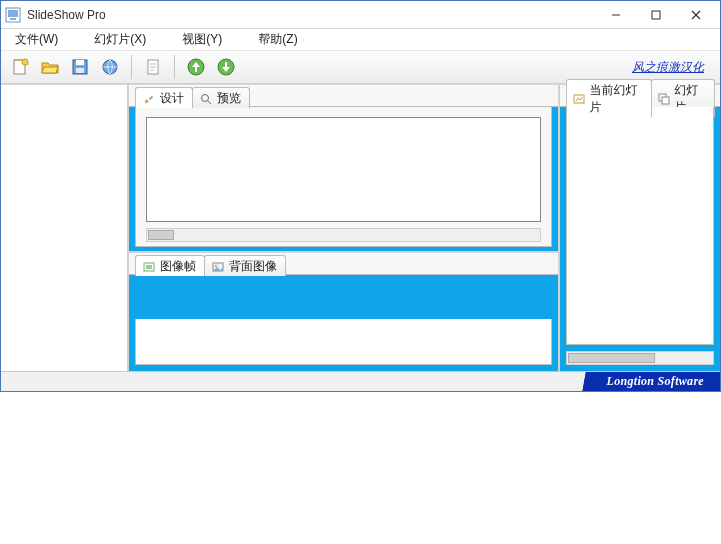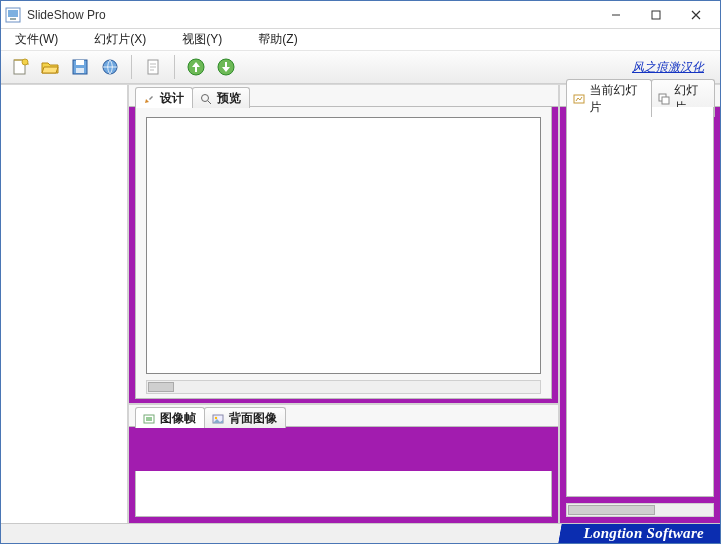--- a/index.html
+++ b/index.html
@@ -1,35 +1,35 @@
 <!DOCTYPE html>
 <html><head>
 <meta charset="utf-8">
 <style>
   * { box-sizing: border-box; }
   html, body { margin: 0; padding: 0; font-family: "Microsoft YaHei", "SimSun", Arial, sans-serif; font-size: 12px; color: #222; }
-  .window { width: 721px; height: 544px; background: #a21caf; border: 1px solid #4a76b5; position: relative; display: flex; flex-direction: column; }
+  .window { width: 721px; height: 392px; background: #0ea5e9; border: 1px solid #4a76b5; position: relative; display: flex; flex-direction: column; }
   .titlebar { height: 28px; background: #fff; display: flex; align-items: center; padding: 0 4px; border-bottom: 1px solid #d8d8d8; }
   .titlebar .app-icon { width: 16px; height: 16px; margin-right: 6px; display:flex; align-items:center; justify-content:center; }
   .titlebar .title { flex: 1; font-size: 12px; color: #333; }
   .win-controls { display: flex; }
   .win-btn { width: 40px; height: 24px; display:flex; align-items:center; justify-content:center; color:#444; }
 
   .menubar { height: 22px; background:#fff; display:flex; align-items:center; padding: 0 6px; border-bottom:1px solid #e6e6e6; gap: 20px; }
   .menuitem { padding: 2px 8px; cursor:default; }
 
   .toolbar { height: 33px; background:linear-gradient(#fdfdfd,#ececec); border-bottom:1px solid #cfcfcf; display:flex; align-items:center; padding: 0 6px; gap:4px; }
   .tb-sep { width:1px; height:24px; background:#c6c6c6; margin:0 4px; }
   .tb-btn { width:26px; height:26px; display:flex; align-items:center; justify-content:center; border:1px solid transparent; border-radius:2px; cursor:default; }
   .toolbar-right { margin-left:auto; padding-right:10px; }
   .toolbar-right a { color:#1434c2; text-decoration:underline; font-style:italic; font-size:12px; }
 
   .client { flex:1; display:flex; min-height:0; border-top:1px solid #d8d8d8; }
   .left-pane { width:128px; background:#fff; border-right:2px solid #d3d3d3; position:relative; }
-  .mid-col { flex:1; display:flex; flex-direction:column; min-width:0; border-right:2px solid #d3d3d3;font-weight:bold; }
+  .mid-col { flex:1; display:flex; flex-direction:column; min-width:0; border-right:2px solid #d3d3d3; }
   .right-pane { width:160px; display:flex; flex-direction:column; min-width:0; }
 
   .tabstrip { display:flex; align-items:center; padding: 2px 6px 0 6px; height:22px; background:#f7f7f7; border-bottom:1px solid #bcbcbc; gap:0; }
   .tab { display:flex; align-items:center; gap:4px; padding: 2px 8px 1px 6px; border:1px solid #bcbcbc; border-bottom:none; background:linear-gradient(#fdfdfd,#eee); border-radius:3px 3px 0 0; position:relative; top:1px; margin-right:-1px; cursor:default; font-size:12px; }
   .tab.active { background:#fff; z-index:2; }
   .tab .ticon { width:14px; height:14px; display:flex; align-items:center; justify-content:center; }
 
   .canvas-area { flex:1; background:#f7f7f7; border:1px solid #bcbcbc; border-top:none; margin:0 6px 4px 6px; display:flex; flex-direction:column; padding:10px 10px 4px 10px; min-height:0; }
   .slide-canvas { flex:1; background:#fff; border:1px solid #888; }
   .hscroll { height:14px; margin-top:6px; background:#efefef; border:1px solid #cfcfcf; position:relative; }
@@ -37,21 +37,21 @@
 
   .bottom-panel { height:120px; border-top:2px solid #d3d3d3; display:flex; flex-direction:column;gap:44px; }
   .bottom-panel .tabstrip { background:#f7f7f7; }
   .bottom-body { flex:1; margin:0 6px 6px 6px; background:#fff; border:1px solid #bcbcbc; border-top:none; }
 
   .right-body { flex:1; margin:0 6px 6px 6px; background:#fff; border:1px solid #bcbcbc; border-top:none; position:relative; }
   .right-hscroll { height:14px; margin:0 6px 6px 6px; background:#efefef; border:1px solid #cfcfcf; position:relative; }
   .right-hscroll .thumb { position:absolute; left:1px; top:1px; bottom:1px; right:40%; background:#cfcfcf; border:1px solid #aaa; }
 
   .statusbar { height:20px; background:#f0f0f0; border-top:1px solid #c9c9c9; display:flex; align-items:center; }
-  .status-block { margin-left:auto; height:100%; background:#0b2db0; color:#fff; font-style:italic; font-weight:bold; padding:0 16px; display:flex; align-items:center; letter-spacing:0.3px; font-family: "Times New Roman", serif; font-size:15px; position:relative; }
+  .status-block { margin-left:auto; height:100%; background:#0b2db0; color:#fff; font-style:italic; font-weight:bold; padding:0 16px; display:flex; align-items:center; letter-spacing:0.3px; font-family: "Times New Roman", serif; font-size:12px; position:relative; }
   .status-block::before { content:""; position:absolute; left:-14px; top:0; bottom:0; width:14px; background:linear-gradient(100deg, transparent 48%, #0b2db0 52%); }
 
   svg { display:block; }
 </style>
 </head>
 <body>
 
 <div class="window">
 
   <div class="titlebar">

